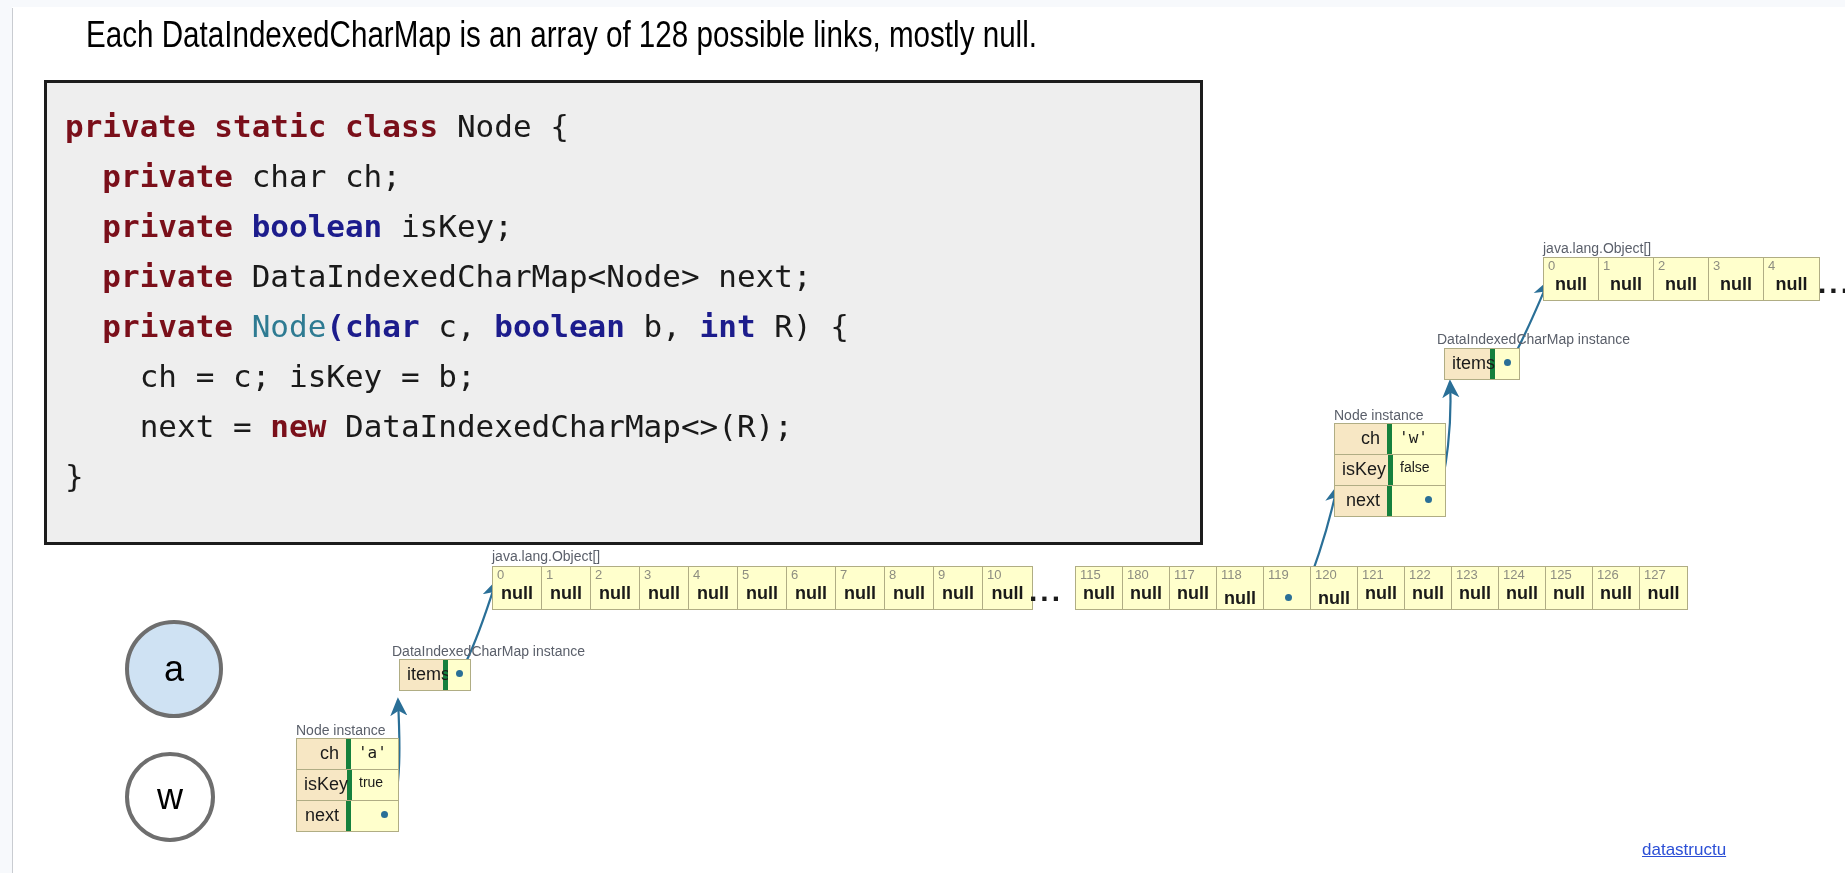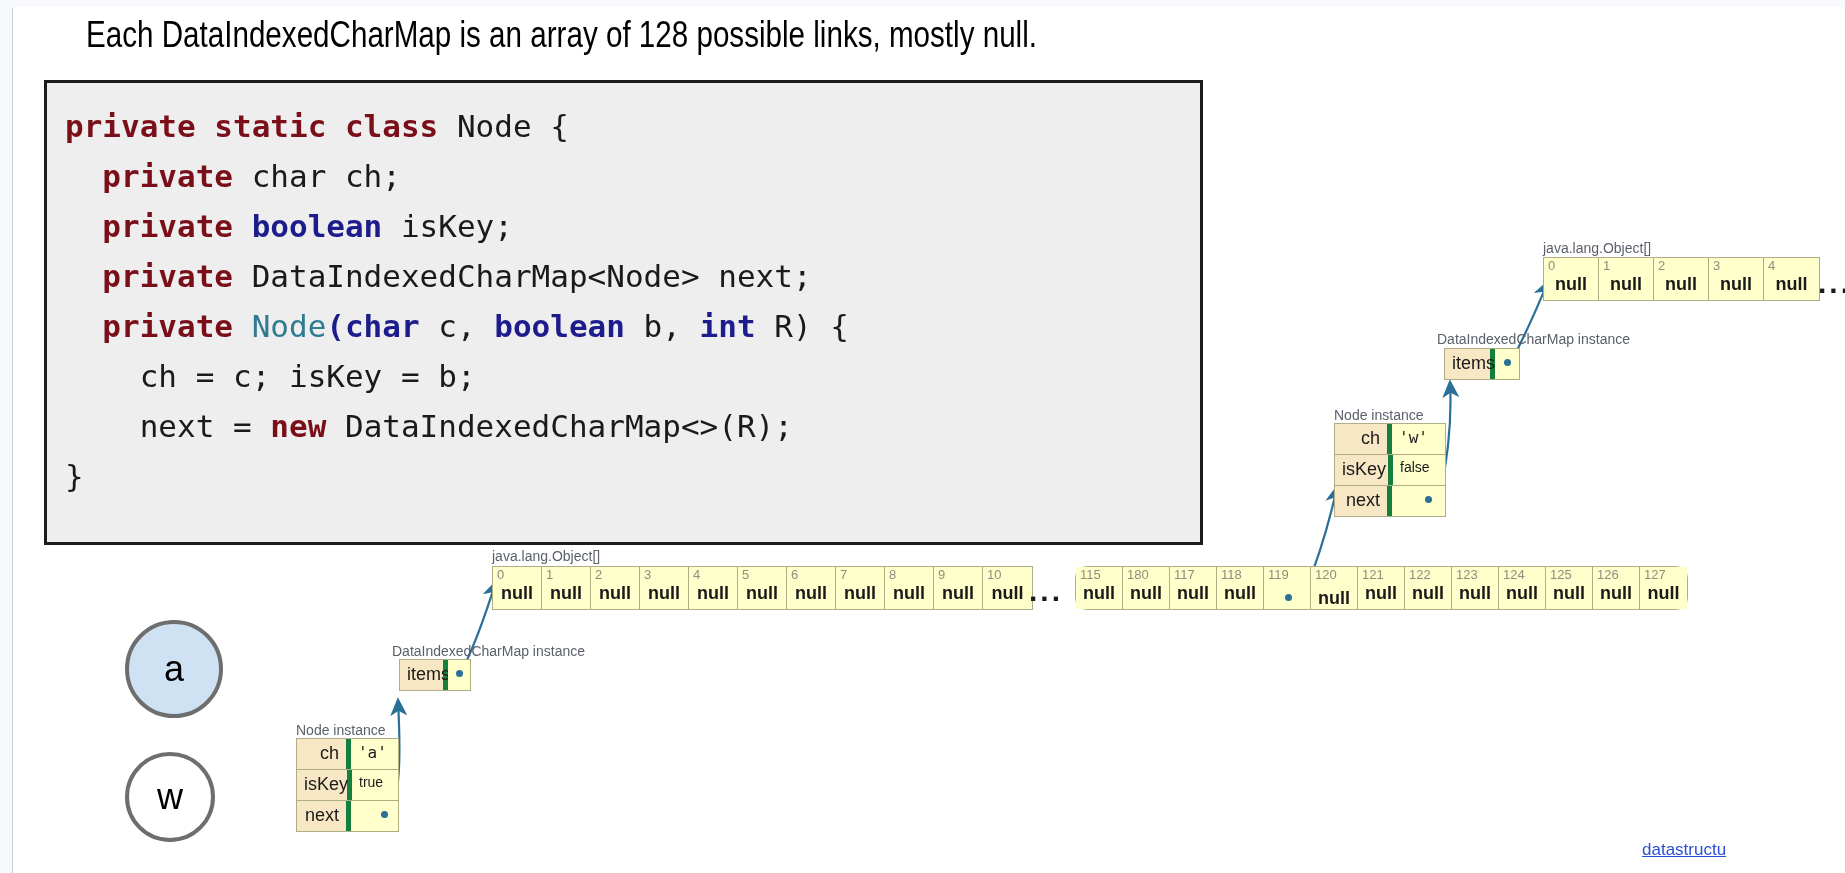--- a/index.html
+++ b/index.html
@@ -310,34 +310,34 @@
         <div class="val">null</div>
       </div>
       <div class="cell" style="width: 49px;">
         <div class="idx">10</div>
         <div class="val">null</div>
       </div>
     </div>
 
   <div class="ellipsis" style="left:1029px; top:576px;">...</div>
 
-  <div class="arr" id="arr-bottom-right" style="left: 1075px; top: 566px; height: 44px; width: 613px; border-radius: 12px;">
+  <div class="arr" id="arr-bottom-right" style="left: 1075px; top: 566px; height: 44px; width: 613px;">
       <div class="cell" style="width: 47px;">
         <div class="idx">115</div>
         <div class="val">null</div>
       </div>
       <div class="cell" style="width: 47px;">
         <div class="idx">180</div>
         <div class="val">null</div>
       </div>
       <div class="cell" style="width: 47px;">
         <div class="idx">117</div>
         <div class="val">null</div>
       </div>
-      <div class="cell" style="width: 47px;">
+      <div class="cell" style="width: 47px; justify-content: space-between;">
         <div class="idx">118</div>
         <div class="val">null</div>
       </div>
       <div class="cell" style="width: 47px;">
         <div class="idx">119</div>
         <div class="val"></div>
         <span class="dot" style="left: 20.5px; top: 27px;"></span>
       </div>
       <div class="cell" style="width: 47px; justify-content: space-between;">
         <div class="idx">120</div>

